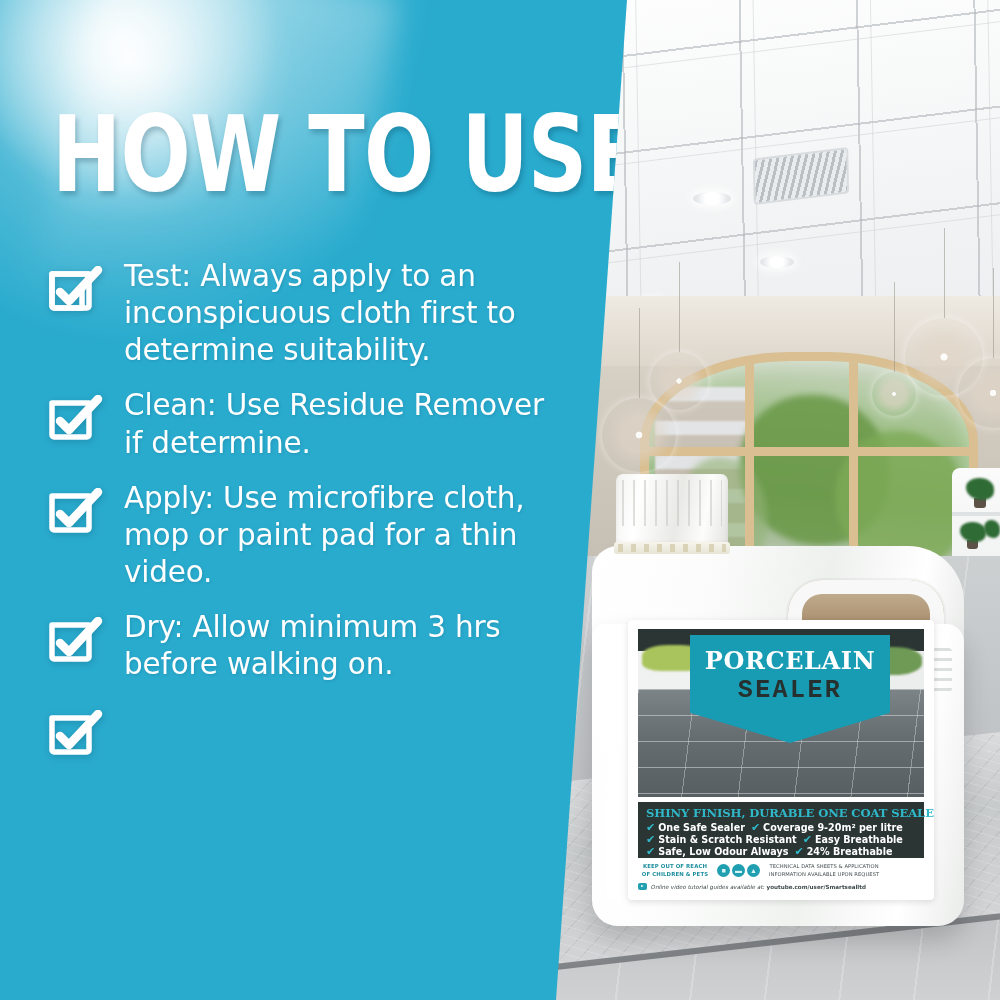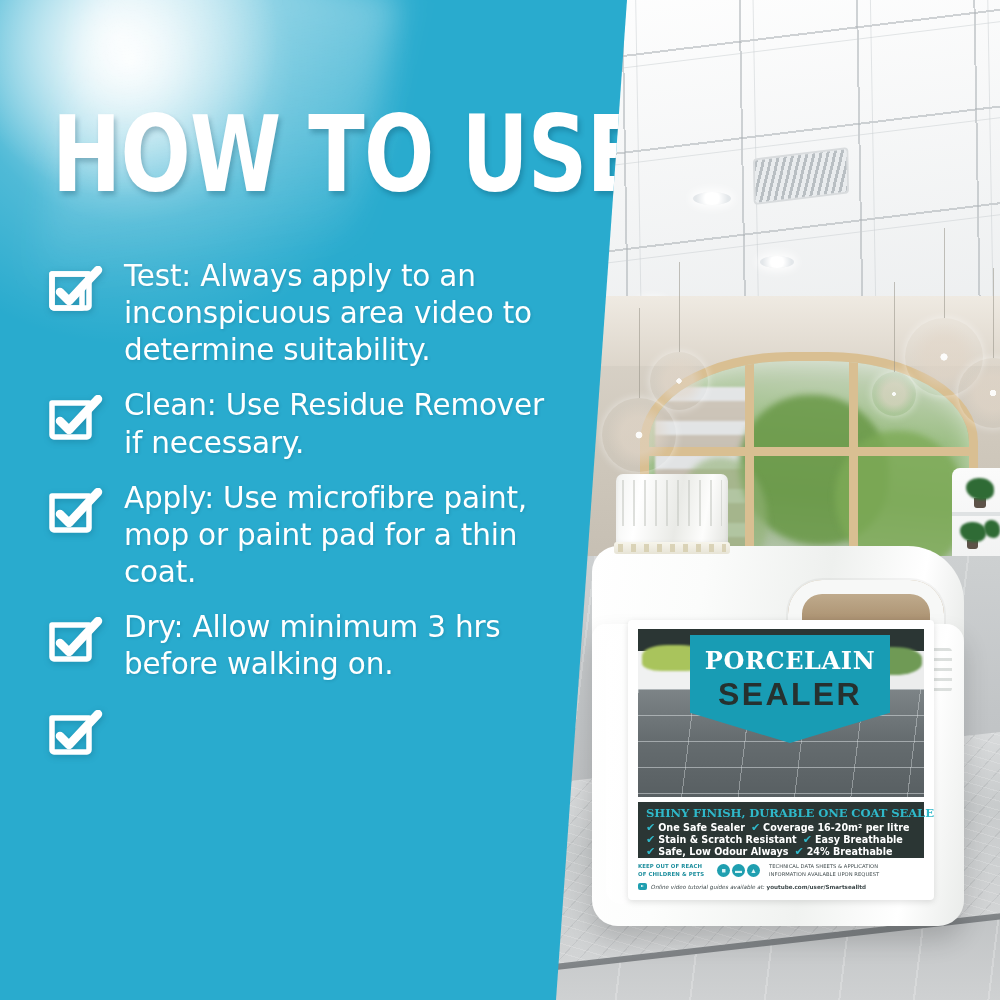--- a/index.html
+++ b/index.html
@@ -189,21 +189,21 @@
     box-shadow:inset 0 0 0 14px #f7f8f7, 0 0 0 2px rgba(0,0,0,.04);}
   .b-grip{position:absolute;left:326px;top:174px;width:34px;height:44px;border-radius:4px;
     background:repeating-linear-gradient(to bottom, rgba(214,218,216,.85) 0 3px, rgba(0,0,0,0) 3px 10px);}
   .b-seam{position:absolute;left:112px;top:186px;width:96px;height:5px;border-radius:3px;
     background:linear-gradient(90deg,rgba(206,210,208,0),rgba(196,202,199,.9),rgba(206,210,208,0));}
   .b-hl{position:absolute;left:14px;top:160px;width:30px;height:270px;border-radius:18px;
     background:linear-gradient(90deg, rgba(255,255,255,.95), rgba(255,255,255,0));}
 
   
   .label{position:absolute;left:36px;top:146px;width:306px;height:280px;
-    background:#ffffff;border-radius:4px;box-shadow:0 2px 6px rgba(0,0,0,.12);overflow:hidden;}
+    background:#ffffff;border-radius:4px;box-shadow:0 2px 6px rgba(0,0,0,.12);overflow:hidden;text-align:center;}
   .lbl-photo{position:absolute;left:10px;top:9px;width:286px;height:168px;overflow:hidden;
     background:linear-gradient(180deg,#2f3a38 0%,#2f3a38 14%, #9aa0a2 14%, #6f7679 40%, #5d6467 70%, #8b9194 100%);}
   .lbl-sky{position:absolute;left:0;top:0;width:100%;height:24px;background:#2b3634;}
   .lbl-planterL{position:absolute;left:0;top:22px;width:72px;height:44px;background:#f0f1f1;}
   .lbl-planterR{position:absolute;right:0;top:22px;width:78px;height:46px;background:#eceded;}
   .lbl-greenL{position:absolute;left:4px;top:16px;width:64px;height:26px;border-radius:40% 40% 30% 30%;
     background:#a9c45c;filter:blur(1px);}
   .lbl-greenR{position:absolute;right:2px;top:18px;width:70px;height:28px;border-radius:40%;
     background:#6f9a55;filter:blur(1px);}
   .lbl-tiles{position:absolute;left:0;top:60px;width:100%;height:108px;
@@ -213,22 +213,22 @@
       repeating-linear-gradient(to bottom, rgba(225,230,232,.5) 0 1px, rgba(0,0,0,0) 1px 26px),
       repeating-linear-gradient(97deg, rgba(225,230,232,.4) 0 1px, rgba(0,0,0,0) 1px 56px);}
 
   .banner{position:absolute;left:52px;top:6px;width:200px;height:108px;
     background:#189cb4;
     clip-path:polygon(0 0, 100% 0, 100% 72%, 50% 100%, 0 72%);
     display:flex;flex-direction:column;align-items:center;justify-content:flex-start;
     padding-top:14px;box-sizing:border-box;}
   .bn-1{font-family:"DejaVu Serif", serif;font-weight:bold;color:#ffffff;
     font-size:24px;letter-spacing:.6px;line-height:1;}
-  .bn-2{font-family:Liberation Sans, sans-serif;font-weight:bold;color:#26312f;
-    font-size:32px;letter-spacing:2.4px;line-height:1;margin-top:5px;}
+  .bn-2{font-family:Liberation Mono, monospace;font-weight:bold;color:#26312f;
+    font-size:25px;letter-spacing:2.4px;line-height:1;margin-top:5px;}
 
   .feat{position:absolute;left:10px;top:182px;width:286px;height:56px;background:#2b3634;
     padding:4px 6px 0 8px;box-sizing:border-box;}
   .feat-h{color:#2fb8c9;font-family:"DejaVu Serif", serif;font-weight:bold;
     font-size:11.6px;letter-spacing:-.1px;white-space:nowrap;}
   .feat-rows{margin-top:2px;}
   .frow{display:flex;gap:6px;align-items:center;margin-top:1px;}
   .fcell{display:flex;align-items:center;gap:3px;color:#ffffff;
     font-family:"DejaVu Sans", sans-serif;font-size:9.6px;font-weight:bold;white-space:nowrap;}
   .tick{color:#2fb8c9;font-size:11px;font-weight:bold;line-height:1;}
@@ -332,21 +332,21 @@
       <div class="feat">
         <div class="feat-h">SHINY FINISH, DURABLE ONE COAT SEALER</div>
         <div class="feat-rows">
           <div class="frow">
             <div class="fcell">
               <span class="tick">✔</span>
               <span>One Safe Sealer</span>
             </div>
             <div class="fcell">
               <span class="tick">✔</span>
-              <span>Coverage 16-20m² per litre</span>
+              <span>Coverage 9-20m² per litre</span>
             </div>
           </div>
           <div class="frow">
             <div class="fcell">
               <span class="tick">✔</span>
               <span>Stain &amp; Scratch Resistant</span>
             </div>
             <div class="fcell">
               <span class="tick">✔</span>
               <span>Easy Breathable</span>
@@ -406,42 +406,42 @@
     <div class="list">
 
       <div class="item">
         <div class="cbx">
           <svg viewBox="0 0 56 52" aria-hidden="true">
             <path d="M4 8 H40 V16 L34 22 V42 H6 A2 2 0 0 1 4 40 Z M4 8 H40" fill="none" stroke="#fff" stroke-width="5.5" stroke-linejoin="round"></path>
             <path d="M4 8 H41 V40 A2 2 0 0 1 39 42 H6 A2 2 0 0 1 4 40 Z" fill="none" stroke="#fff" stroke-width="5.5" stroke-linejoin="round"></path>
             <path d="M12 26 L21 35 L50 4" fill="none" stroke="#fff" stroke-width="8.5" stroke-linecap="round" stroke-linejoin="round"></path>
           </svg>
         </div>
-        <div class="itxt">Test: Always apply to an inconspicuous area video to determine suitability.</div>
+        <div class="itxt">Test: Always apply to an inconspicuous cloth first to determine suitability.</div>
       </div>
 
 
       <div class="item">
         <div class="cbx">
           <svg viewBox="0 0 56 52" aria-hidden="true">
             <path d="M4 8 H41 V40 A2 2 0 0 1 39 42 H6 A2 2 0 0 1 4 40 Z" fill="none" stroke="#fff" stroke-width="5.5" stroke-linejoin="round"></path>
             <path d="M12 26 L21 35 L50 4" fill="none" stroke="#fff" stroke-width="8.5" stroke-linecap="round" stroke-linejoin="round"></path>
           </svg>
         </div>
-        <div class="itxt">Clean: Use Residue Remover if necessary.</div>
+        <div class="itxt">Clean: Use Residue Remover if determine.</div>
       </div>
 
       <div class="item">
         <div class="cbx">
           <svg viewBox="0 0 56 52" aria-hidden="true">
             <path d="M4 8 H41 V40 A2 2 0 0 1 39 42 H6 A2 2 0 0 1 4 40 Z" fill="none" stroke="#fff" stroke-width="5.5" stroke-linejoin="round"></path>
             <path d="M12 26 L21 35 L50 4" fill="none" stroke="#fff" stroke-width="8.5" stroke-linecap="round" stroke-linejoin="round"></path>
           </svg>
         </div>
-        <div class="itxt">Apply: Use microfibre paint, mop or paint pad for a thin coat.</div>
+        <div class="itxt">Apply: Use microfibre cloth, mop or paint pad for a thin video.</div>
       </div>
 
       <div class="item">
         <div class="cbx">
           <svg viewBox="0 0 56 52" aria-hidden="true">
             <path d="M4 8 H41 V40 A2 2 0 0 1 39 42 H6 A2 2 0 0 1 4 40 Z" fill="none" stroke="#fff" stroke-width="5.5" stroke-linejoin="round"></path>
             <path d="M12 26 L21 35 L50 4" fill="none" stroke="#fff" stroke-width="8.5" stroke-linecap="round" stroke-linejoin="round"></path>
           </svg>
         </div>
         <div class="itxt">Dry: Allow minimum 3 hrs before walking on.</div>

